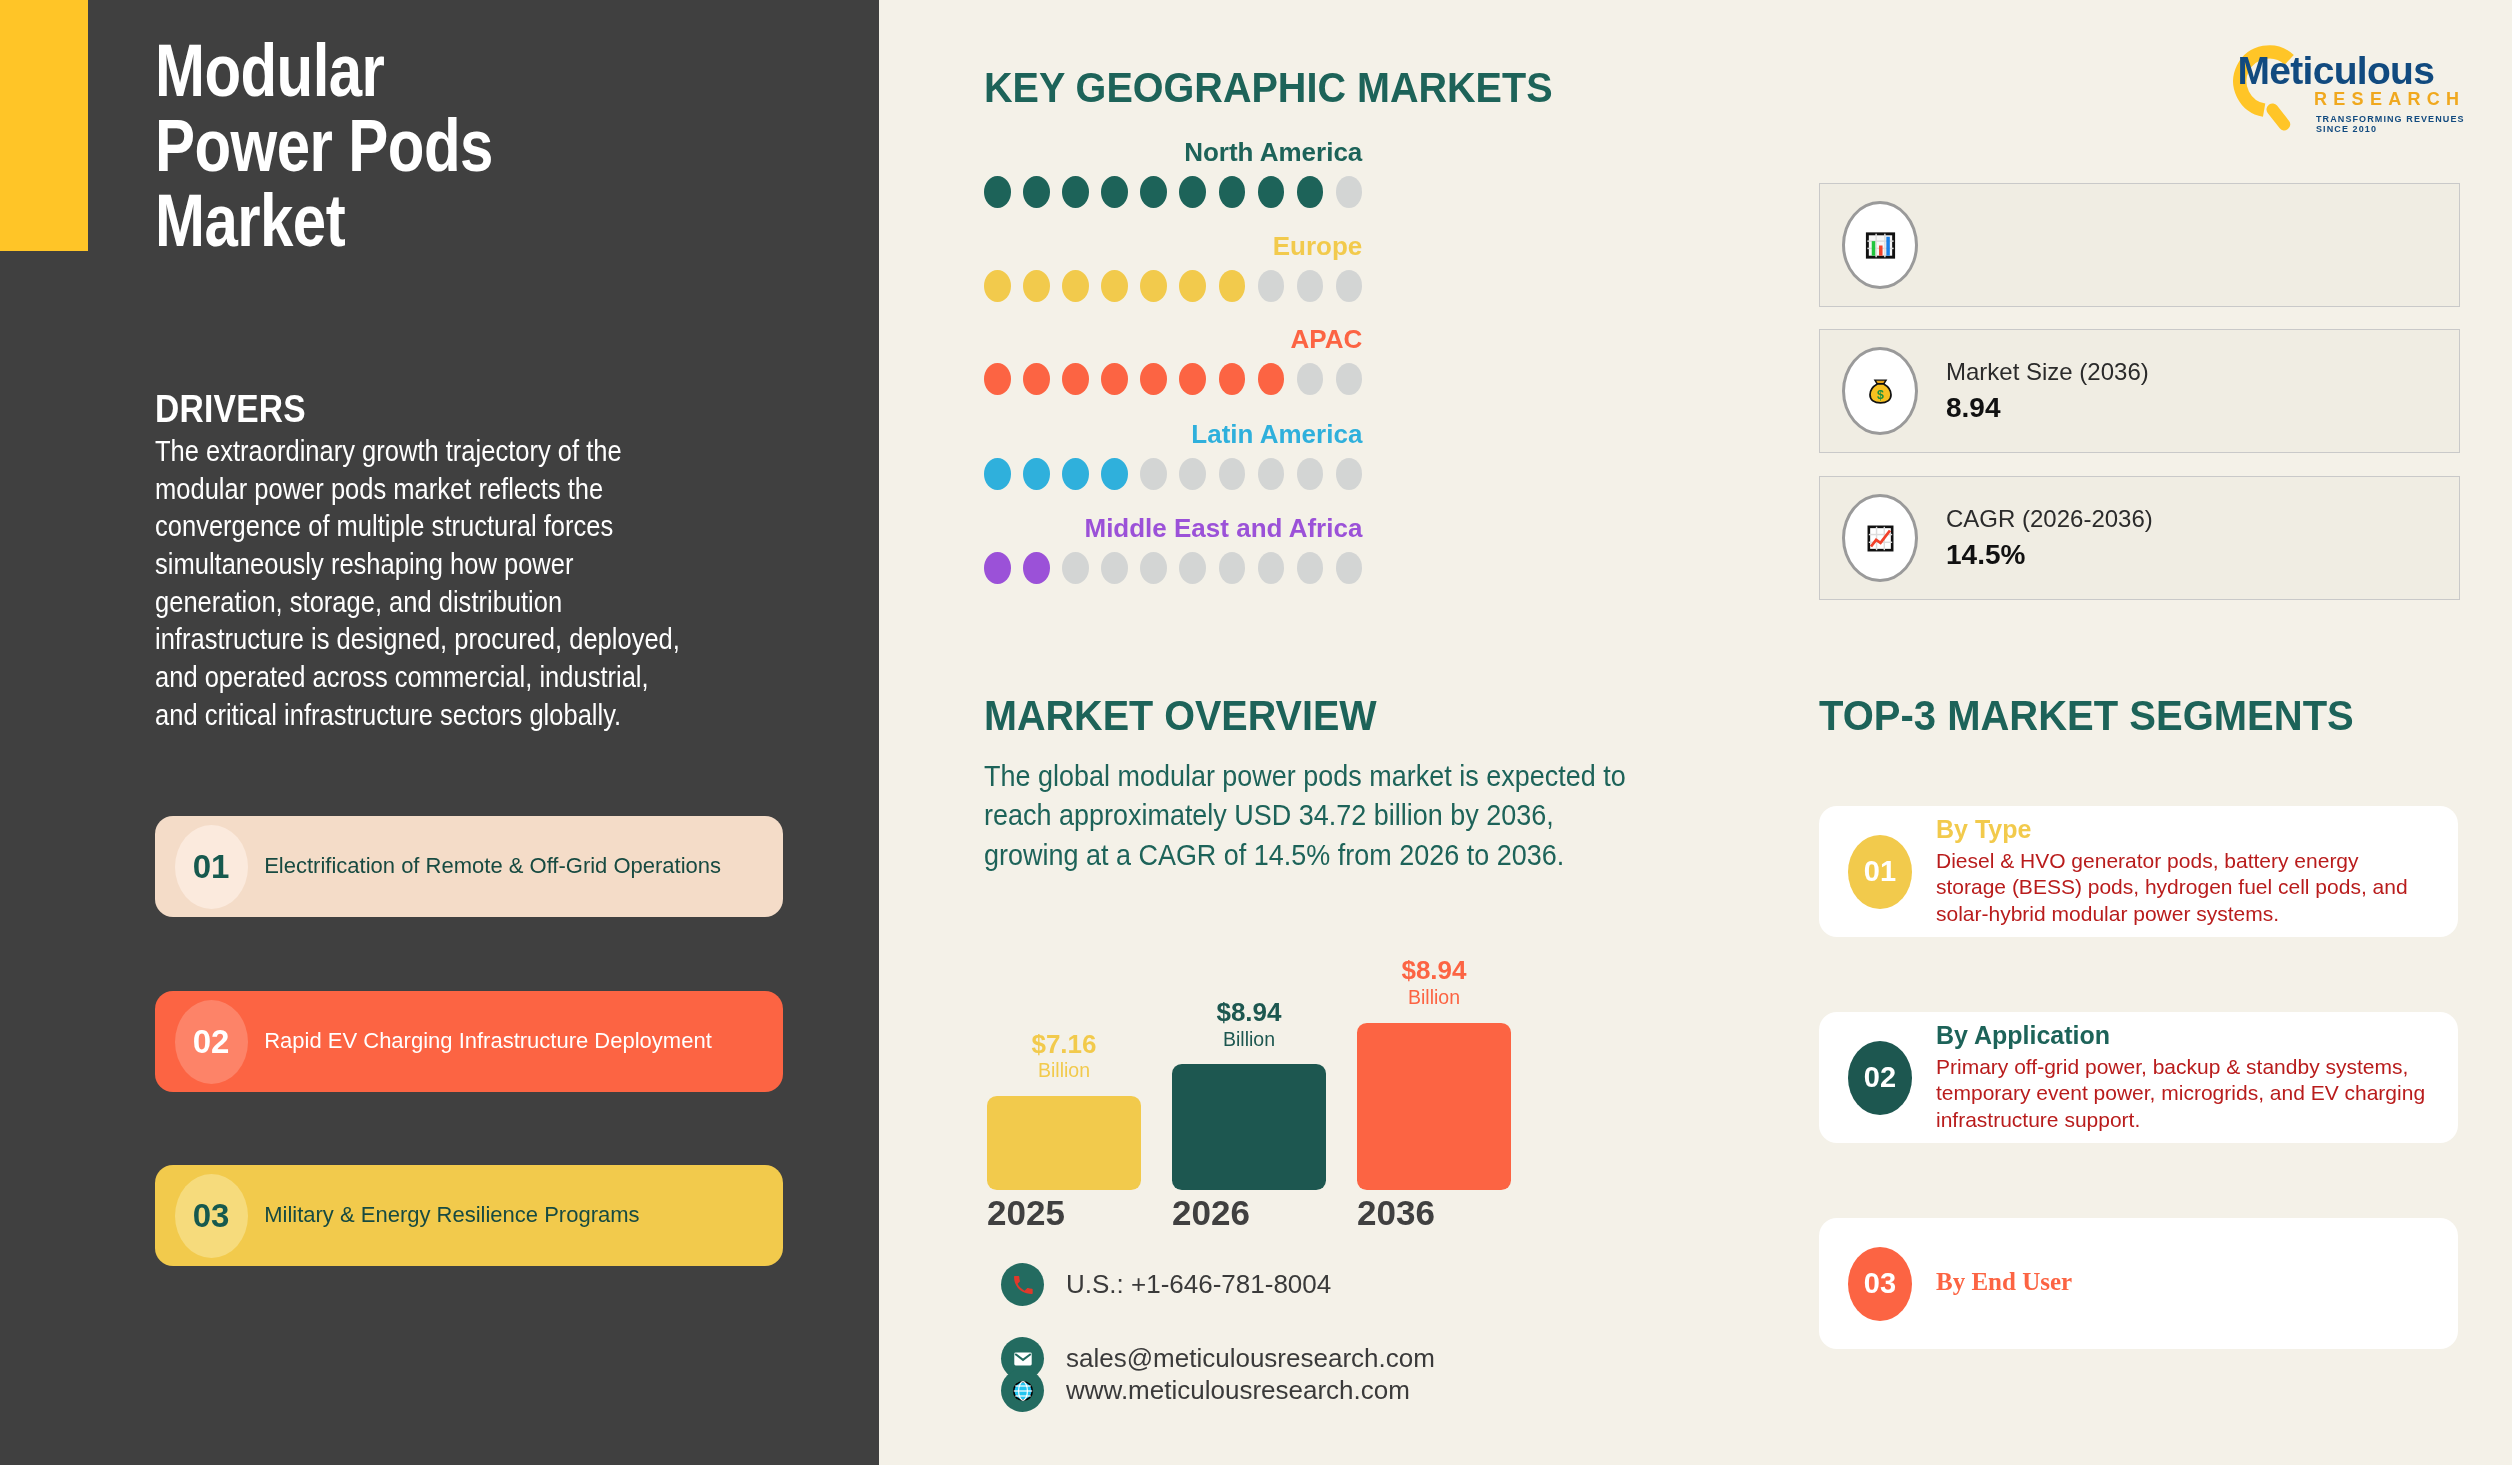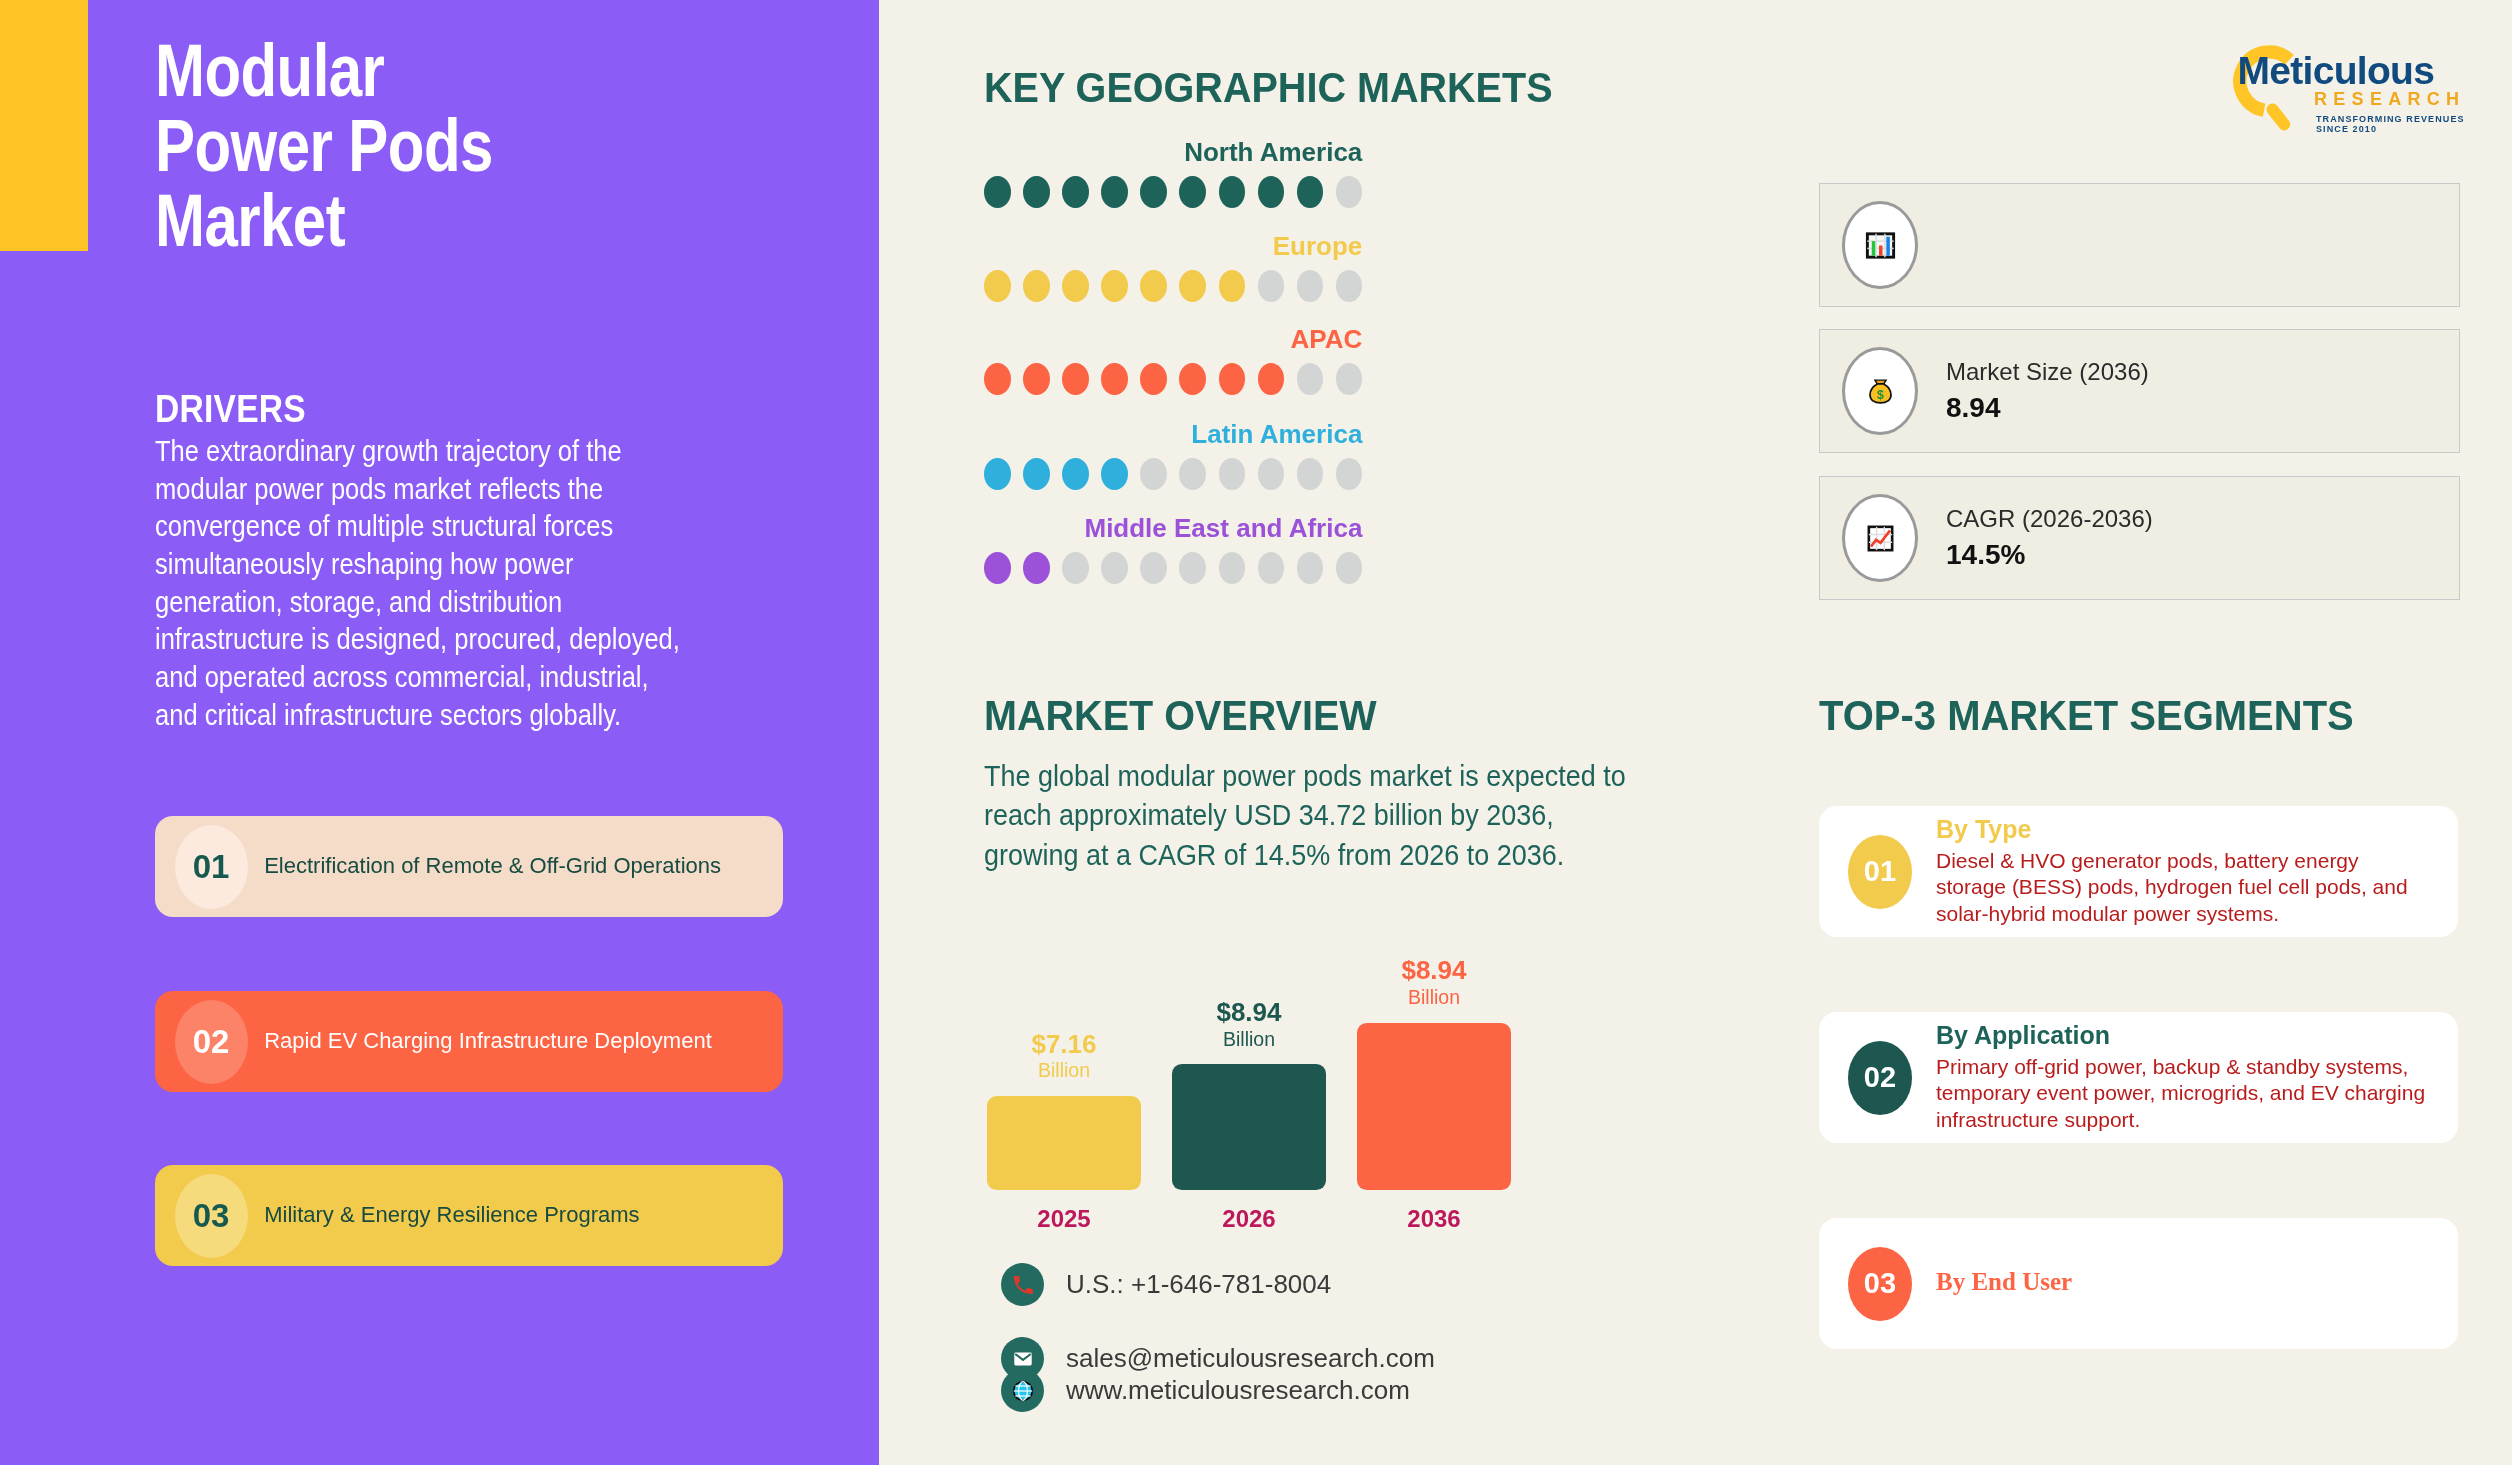--- a/index.html
+++ b/index.html
@@ -6,21 +6,21 @@
   body{
     width:2512px;height:1465px;
     background:#F4F1E8;
     font-family:"Liberation Sans", sans-serif;
     overflow:hidden;
     position:relative;
   }
   
   #left-panel{
     position:absolute;left:0;top:0;width:879px;height:1465px;
-    background:#8b5cf6;
+    background:#404040;
   }
   #accent-bar{
     position:absolute;left:0;top:0;width:88px;height:251px;
     background:#FFC527;
   }
   #main-title{
     position:absolute;left:155px;top:33px;width:698px;
     color:#FFFFFF;
     font-family:"Liberation Sans", sans-serif;
     font-weight:bold;
@@ -104,22 +104,22 @@
   .bar-val{
     position:absolute;left:0;width:154px;text-align:center;
     font-weight:bold;font-size:26px;line-height:1.0;
   }
   .bar-unit{
     position:absolute;left:0;width:154px;text-align:center;
     font-size:19.5px;line-height:1.0;
   }
   .bar-rect{position:absolute;left:0;width:154px;border-radius:9.8px;}
   .bar-year{
-    position:absolute;left:0;width:154px;text-align:center;
-    bottom:-43px;font-weight:bold;font-size:24px;color:#be185d;
+    position:absolute;left:0;width:154px;text-align:left;
+    bottom:-43px;font-weight:bold;font-size:35px;color:#404040;
   }
 
   
   .contact-row{position:absolute;left:1001px;display:flex;align-items:center;}
   .contact-ic{
     width:43px;height:43px;border-radius:50%;
     background:#236B60;display:flex;align-items:center;justify-content:center;
     flex:0 0 auto;
   }
   .contact-tx{margin-left:22px;font-size:26px;color:#3A3A3A;}

